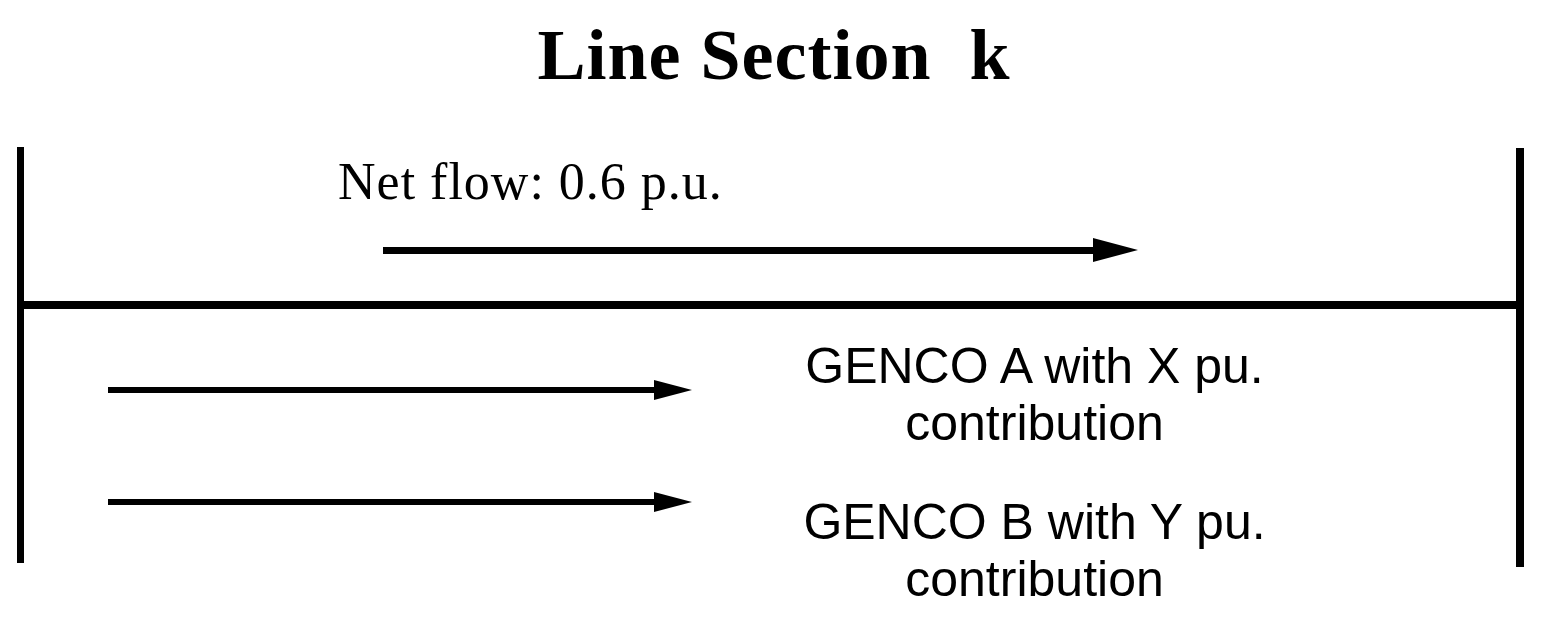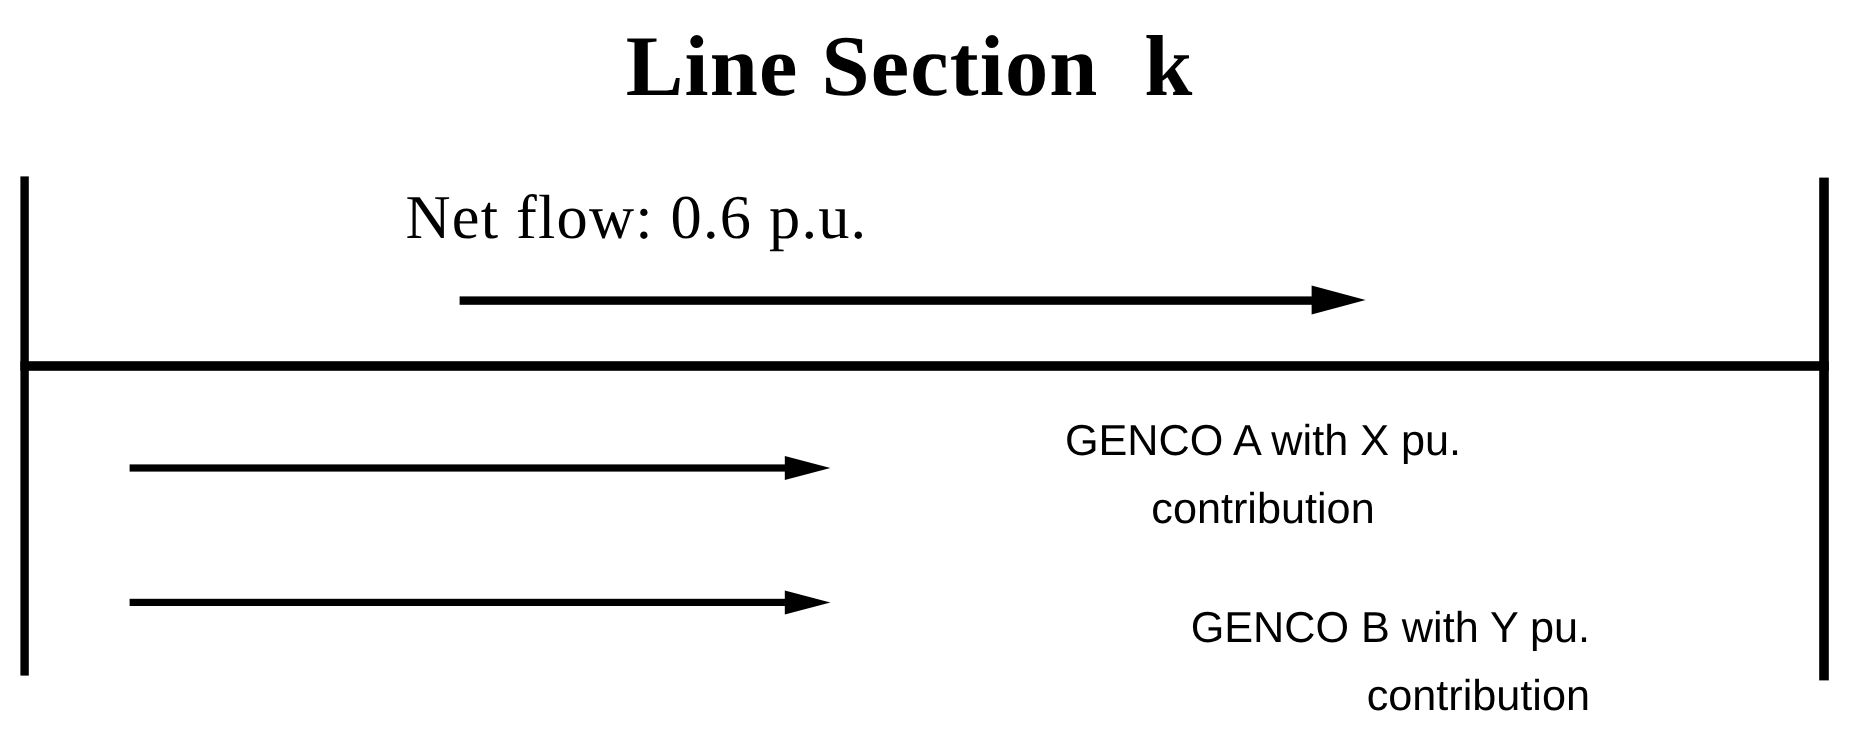--- a/index.html
+++ b/index.html
@@ -52,42 +52,43 @@
     position: absolute;
     left: 0; top: 14px;
     width: 1516px;
     text-align: center;
     font-family: "Liberation Serif", serif;
     font-weight: bold;
     font-size: 72px;
     letter-spacing: 1px;
     color: #000000;
     white-space: pre;
+    padding-left: 16px;
   }
   .net-flow-label {
     position: absolute;
     left: 338px; top: 152px;
     font-family: "Liberation Serif", serif;
     font-size: 52px;
     letter-spacing: 1px;
     color: #000000;
     white-space: pre;
   }
   .genco-label {
     position: absolute;
-    left: 780px;
+    left: 762px;
     width: 545px;
     text-align: center;
     font-family: "Liberation Sans", sans-serif;
-    font-size: 36px;
+    font-size: 50px;
     line-height: 57px;
     color: #000000;
   }
   .genco-a { top: 338px; }
-  .genco-b { top: 494px; text-align: right; }
+  .genco-b { top: 494px; }
 </style>
 </head>
 <body>
 
 <div class="figure">
 
   <div class="title">Line Section  k</div>
 
   <div class="bus-bar bus-left"></div>
   <div class="bus-bar bus-right"></div>

